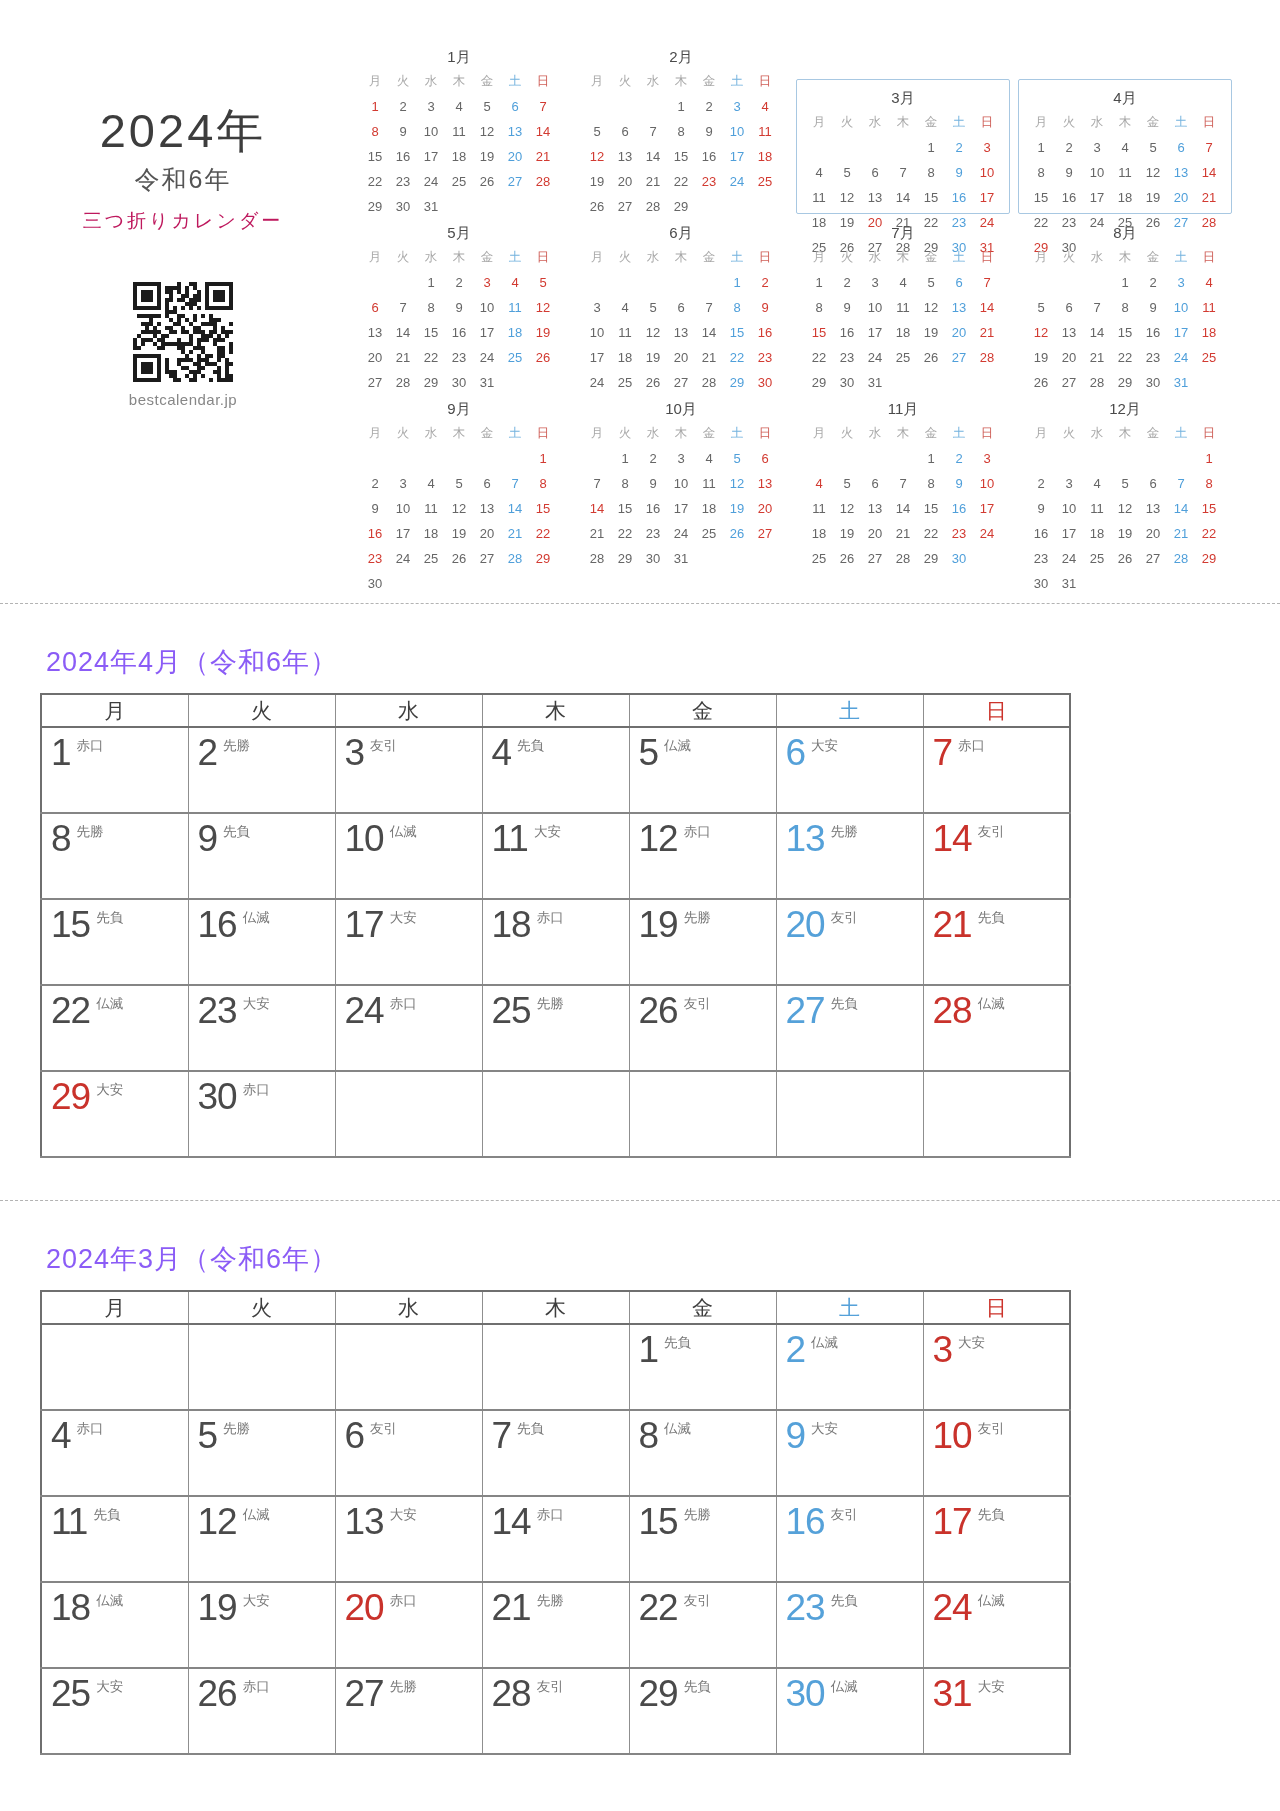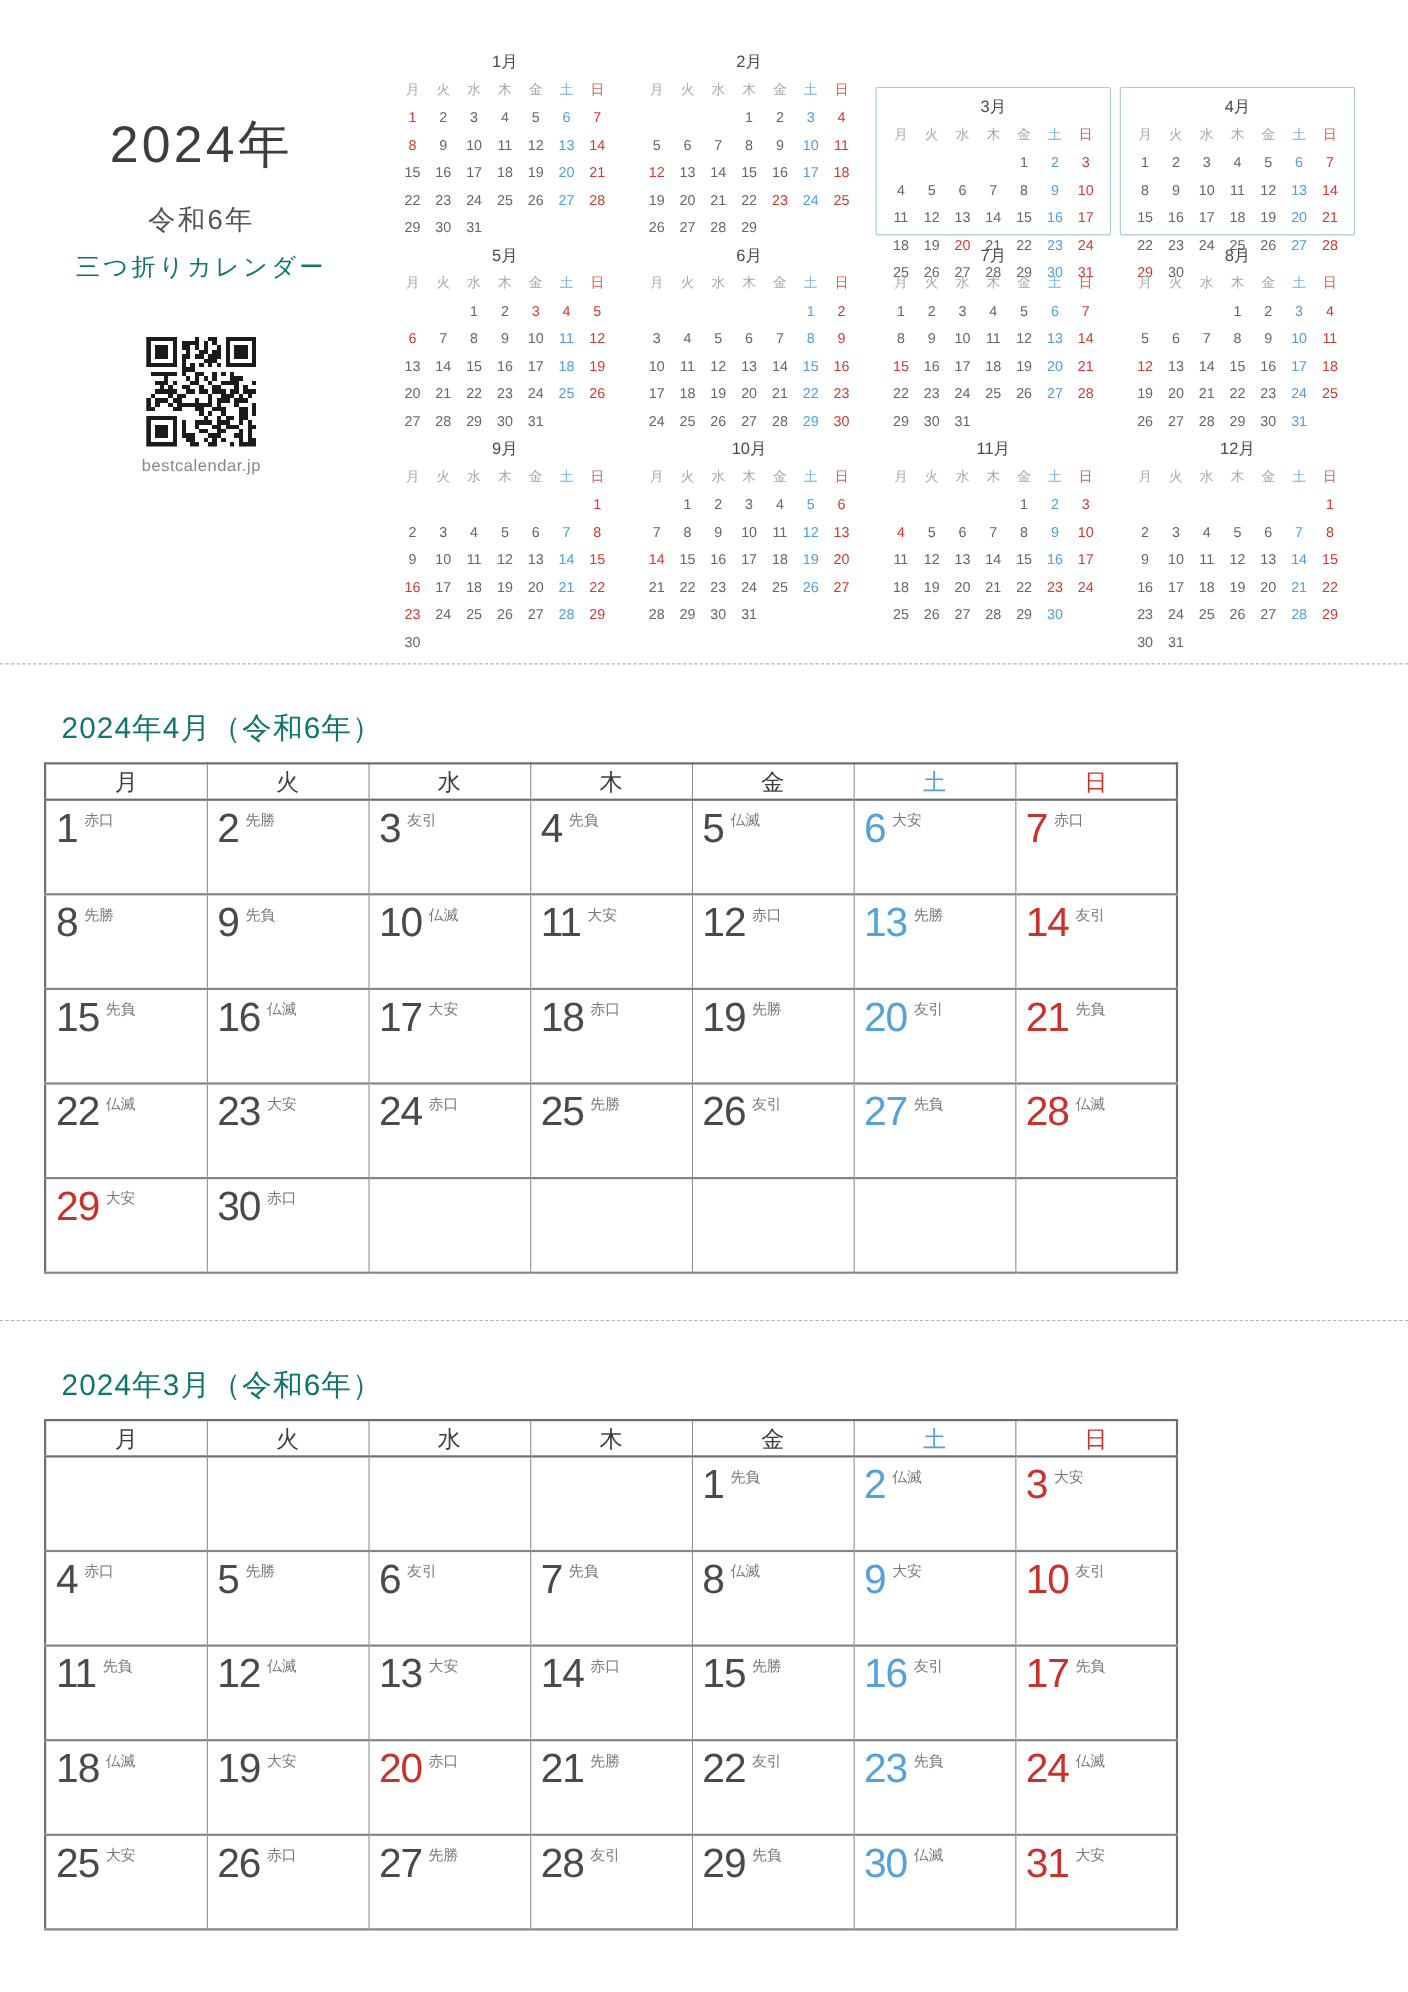--- a/index.html
+++ b/index.html
@@ -8,22 +8,22 @@
     width:1280px; height:1811px; background:#ffffff; overflow:hidden;
     font-family:"Liberation Sans","DejaVu Sans",sans-serif; color:#4a4a4a;
     position:relative;
   }
 
   
   .top { position:relative; height:603px; }
 
   .brand { position:absolute; left:47px; top:100px; width:272px; text-align:center; }
   .brand-year { font-size:47px; color:#3d3d3d; letter-spacing:3px; }
-  .brand-era  { font-size:25px; color:#555;    margin-top:20px; letter-spacing:2px; }
-  .brand-sub  { font-size:22px; color:#0f766e; margin-top:12px; letter-spacing:3px; }
+  .brand-era  { font-size:25px; color:#555;    margin-top:0; letter-spacing:2px; }
+  .brand-sub  { font-size:19px; color:#be185d; margin-top:12px; letter-spacing:3px; }
   .qr { width:100px; height:100px; margin:48px auto 0; display:block; }
   .brand-site { font-size:15px; color:#878787; margin-top:9px; letter-spacing:.5px; }
 
   .minis {
     position:absolute; left:352px; top:38px;
     display:grid; grid-template-columns:repeat(4,222px); grid-auto-rows:176px;
   }
   .mini { width:214px; padding:6px 0 0; border:1px solid transparent; border-radius:2px; }
   .mini.hl { border-color:#a8c8e2;margin-top:41px; }
   .mini-title { text-align:center; font-size:15px; color:#4a4a4a; height:24px; line-height:24px; }
@@ -36,21 +36,21 @@
   .mini-grid .wdh.sat { color:#74b2de; }
   .mini-grid .wdh.sun { color:#cf6059; }
   .mini-grid .sat { color:#4f9fda; }
   .mini-grid .sun, .mini-grid .hol { color:#d23a31; }
 
   hr.dashed { border:none; border-top:1px dashed #b3b3b3; margin:0; height:0; }
 
   
   .month-section { padding-left:40px; }
   .month-section.april { padding-bottom:42px; }
-  .month-title { font-size:27px; font-weight:400; color:#0f766e; margin:40px 0 13px 16px; letter-spacing:1px; }
+  .month-title { font-size:27px; font-weight:400; color:#8b5cf6; margin:40px 0 13px 6px; letter-spacing:1px; }
 
   table.big { border-collapse:collapse; table-layout:fixed; width:1031px; border:2px solid #6f6f6f; }
   table.big th {
     border:1px solid #8f8f8f; border-bottom:2px solid #6f6f6f;
     height:33px; font-size:21px; font-weight:400; color:#3e3e3e;
     text-align:center; padding:0;
   }
   table.big th.sat { color:#55a1d9; }
   table.big th.sun { color:#cc332b; }
   table.big td {

